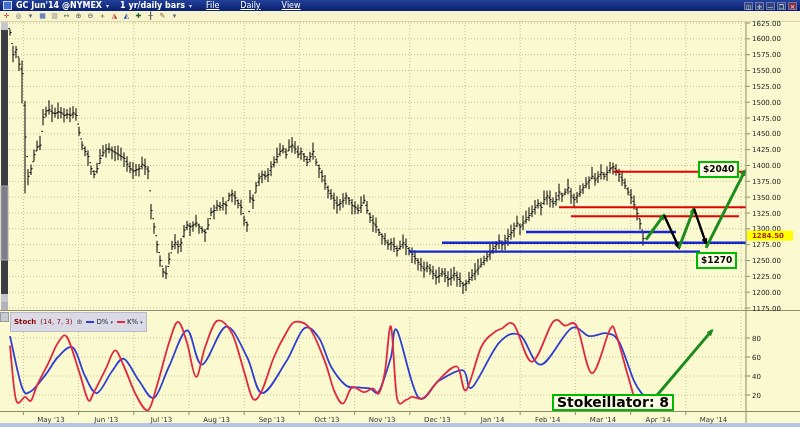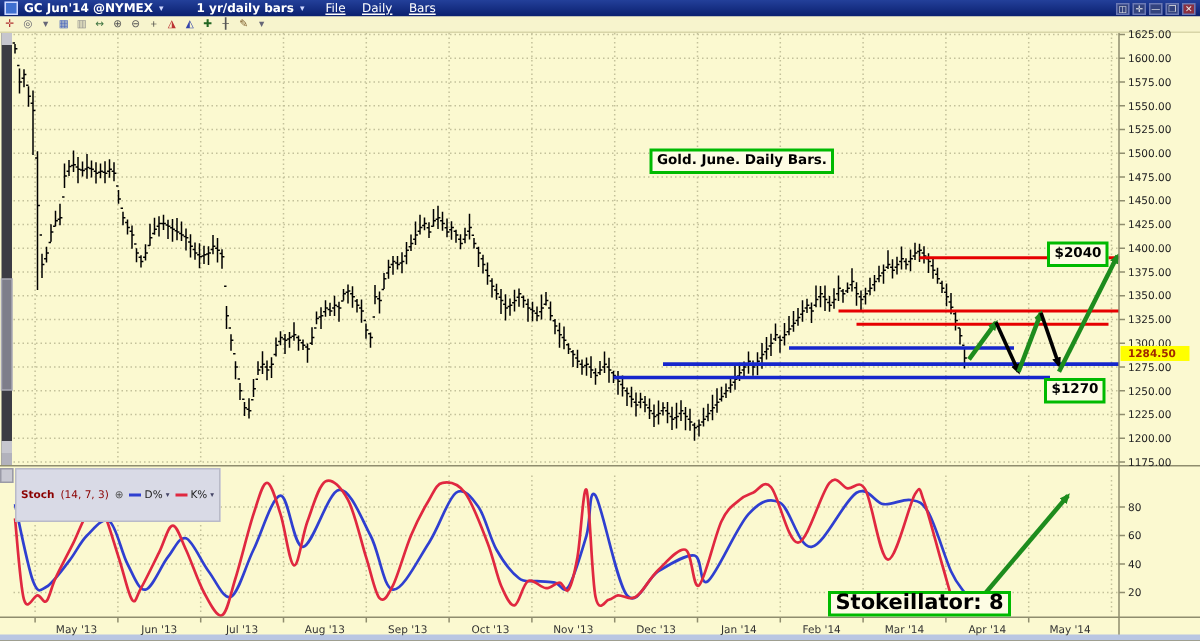--- a/index.html
+++ b/index.html
@@ -4,37 +4,37 @@
 <style>
   html,body{margin:0;padding:0;background:#555;}
   .screen{position:relative;width:800px;height:427px;background:#fbf9d0;overflow:hidden;
           font-family:"DejaVu Sans",sans-serif;text-decoration:underline;-webkit-font-smoothing:none;}
   
   .titlebar{position:absolute;left:0;top:0;width:800px;height:11px;background:linear-gradient(#23409a,#0a1f6e);
             display:flex;align-items:center;gap:4px;padding:0 3px;box-sizing:border-box;color:#fff;font-size:8px;}
   .app-icon{width:7px;height:7px;background:#3f6fd0;border:1px solid #cfd8ff;flex:0 0 auto;}
   .tb-title{font-weight:bold;white-space:nowrap;letter-spacing:0;}
   .tb-caret{font-size:6px;color:#cfd8ff;}
-  .tb-interval{font-weight:bold;white-space:nowrap;margin-left:18px;}
-  .menu{display:flex;gap:11px;margin-left:10px;}
+  .tb-interval{font-weight:bold;white-space:nowrap;margin-left:7px;}
+  .menu{display:flex;gap:21px;margin-left:10px;}
   .menu span{text-decoration:underline;cursor:default;}
   .win-controls{margin-left:auto;display:flex;gap:2px;align-items:center;}
   .win-btn{width:9px;height:8px;font-size:6px;line-height:8px;text-align:center;color:#e8e8e8;
            background:#33437e;border:1px solid #6b79b5;box-sizing:border-box;}
   .win-btn.close{background:#8a3040;}
   
   .toolbar{position:absolute;left:0;top:11px;width:800px;height:11px;background:#f7f4cd;
            border-bottom:1px solid #d8d5a8;display:flex;align-items:center;gap:3px;padding:0 2px;box-sizing:border-box;}
   .tool{width:9px;height:9px;font-size:7px;line-height:9px;text-align:center;cursor:default;}
   
   .note{position:absolute;border:2px solid #00ba00;background:#fdfce4;color:#000;
         font-size:9px;font-weight:bold;padding:1px 3px;white-space:nowrap;z-index:6;line-height:11px;}
   
   .stoch-head{position:absolute;left:10px;top:312px;height:10px;display:flex;align-items:center;gap:4px;
-              background:#d9dae6;border:1px solid #b9bac8;padding:12px 3px;font-size:7px;color:#8b0000;z-index:5;}
+              background:#d9dae6;border:1px solid #b9bac8;padding:4px 3px;font-size:7px;color:#8b0000;z-index:5;}
   .stoch-head .pname{font-weight:bold;}
   .swatch{display:inline-block;width:8px;height:2px;vertical-align:middle;}
   .leg{display:flex;align-items:center;gap:2px;color:#222;}
   .leg .car{font-size:5px;color:#446;}
   .panel-mini{position:absolute;left:0;top:312px;width:9px;height:10px;background:#c9c9d2;border:1px solid #9a9aa6;box-sizing:border-box;z-index:5;}
   svg text{font-family:"DejaVu Sans",sans-serif;}
 </style>
 </head>
 <body>
 
@@ -42,21 +42,21 @@
 
   <div class="titlebar">
     <div class="app-icon"></div>
     <span class="tb-title">GC Jun'14 @NYMEX</span>
     <span class="tb-caret">▾</span>
     <span class="tb-interval">1 yr/daily bars</span>
     <span class="tb-caret">▾</span>
     <div class="menu" id="menu-bar">
         <span>File</span>
         <span>Daily</span>
-        <span>Bars</span>
+        <span>View</span>
       </div>
     <div class="win-controls" id="win-controls">
         <span class="win-btn">◫</span>
         <span class="win-btn">✛</span>
         <span class="win-btn">—</span>
         <span class="win-btn">❐</span>
         <span class="win-btn close">✕</span>
       </div>
   </div>
 
@@ -247,21 +247,20 @@
       </g>
       <g>
         <rect x="1" y="22" width="7" height="288" fill="#3c3c44"></rect>
         <rect x="1" y="186" width="7" height="74" fill="#7e7e8a" stroke="#a9a9b4" stroke-width="1"></rect>
         <rect x="1" y="22" width="7" height="8" fill="#c6c6ce"></rect>
         <rect x="1" y="294" width="7" height="8" fill="#c6c6ce"></rect>
         <rect x="1" y="302" width="7" height="8" fill="#b2b2bc"></rect>
       </g>
     </svg>
 
-  <div class="note" style="left:433px;top:99px">Gold. June. Daily Bars.</div>
   <div class="note" style="left:698px;top:161px">$2040</div>
   <div class="note" style="left:696px;top:252px">$1270</div>
   <div class="note" style="left:552px;top:394px;font-size:14px">Stokeillator: 8</div>
 
   <div class="panel-mini"></div>
   <div class="stoch-head">
     <span class="pname">Stoch</span>
     <span>(14, 7, 3)</span>
     <span style="color:#555">⊕</span>
     <span class="leg">

